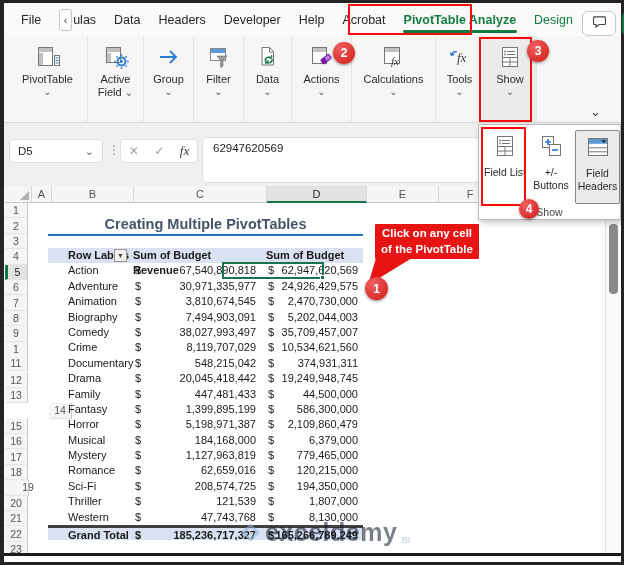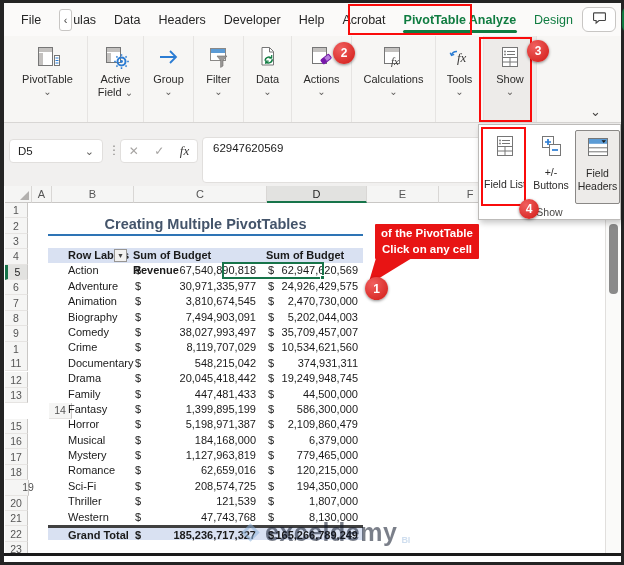--- a/index.html
+++ b/index.html
@@ -10,21 +10,21 @@
     --hdr-blue:#D9E1F2;
     --title-col:#44546A;
     --title-line:#2E74B5;
   }
   *{box-sizing:border-box;}
   body{margin:0;background:#888;font-family:"Liberation Sans",sans-serif;}
   .screen{position:relative;width:624px;height:565px;background:#fff;overflow:hidden;
           box-shadow:inset 4px 0 0 0 #242424, inset -3px 0 0 0 #242424, inset 0 3px 0 0 #242424, inset 0 -3px 0 0 #242424;}
 
   
-  .tabbar{position:absolute;left:4px;top:3px;right:3px;height:33px;background:#FBFAF9;display:flex;align-items:center;padding-left:8px;}
+  .tabbar{position:absolute;left:4px;top:3px;right:3px;height:33px;background:#FBFAF9;display:flex;align-items:flex-end;padding-left:8px;}
   .tab{position:relative;padding:0 9px;font-size:12.5px;color:#262626;height:100%;display:flex;align-items:center;cursor:default;white-space:nowrap;}
   .tab .scrollbox{display:inline-flex;align-items:center;justify-content:center;width:13px;height:22px;border:1px solid #c8c6c4;border-radius:3px;background:#fff;margin-right:1px;font-size:11px;color:#444;}
   .tab.active{color:var(--accent-green);font-weight:bold;}
   .tab.active::after{content:"";position:absolute;left:8px;right:8px;bottom:3px;height:3px;background:var(--accent-green);border-radius:2px;}
   .tab.accent{color:var(--accent-green);}
   .topbtns{margin-left:auto;display:flex;gap:6px;align-items:center;padding-right:8px;}
   .commentbtn{width:34px;height:25px;border:1px solid #C8C6C4;border-radius:6px;background:#fff;display:flex;align-items:center;justify-content:center;}
   .sharebtn{width:44px;height:25px;border-radius:6px;background:#0F7B41;display:flex;align-items:center;justify-content:center;gap:3px;color:#fff;font-size:9px;}
 
   
@@ -536,21 +536,21 @@
 
     <div class="vscroll">
       <div class="vthumb"></div>
     </div>
   </div>
 
   <div class="bottombar"></div>
 
   <div class="popup" id="popup">
     <div class="pfooter">Show</div>
-  <div class="pbtn" style="left: 5px; width: 42px; gap: 12px;">
+  <div class="pbtn" style="left: 5px; width: 42px;">
         <span class="picon"><svg width="26" height="26" viewBox="0 0 26 26">
             <rect x="5.5" y="3.5" width="15" height="19" fill="#fff" stroke="#767676"></rect>
             <circle cx="8" cy="7.5" r=".9" fill="#767676"></circle>
             <circle cx="8" cy="10.5" r=".9" fill="#767676"></circle>
             <line x1="10" y1="7.5" x2="18" y2="7.5" stroke="#767676"></line>
             <line x1="10" y1="10.5" x2="18" y2="10.5" stroke="#767676"></line>
             <line x1="5.5" y1="13.5" x2="20.5" y2="13.5" stroke="#767676"></line>
             <line x1="13" y1="13.5" x2="13" y2="22.5" stroke="#767676"></line>
             <line x1="5.5" y1="18" x2="20.5" y2="18" stroke="#767676"></line>
           </svg></span>
@@ -575,22 +575,22 @@
           </svg></span>
         <span class="plabel">Field Headers</span>
       </div>
     </div>
 
   <div class="redbox" style="left:348px;top:4px;width:124px;height:31px;"></div>
   <div class="redbox" style="left:479px;top:37px;width:53px;height:85px;"></div>
   <div class="redbox" style="left:481px;top:127px;width:45px;height:79px;"></div>
 
   <div class="callout">
+    <div>Click on any cell</div>
     <div>of the PivotTable</div>
-    <div>Click on any cell</div>
   </div>
   <div class="callout-tail">
     <svg width="50" height="30">
         <polygon points="10,1 46,1 2,28" fill="#E81414"></polygon>
       </svg>
   </div>
 
   <div class="badge" style="left:365px;top:277px;width:23px;height:23px;">1</div>
   <div class="badge" style="left:333px;top:42px;width:22px;height:22px;">2</div>
   <div class="badge" style="left:527px;top:40px;width:22px;height:22px;">3</div>

